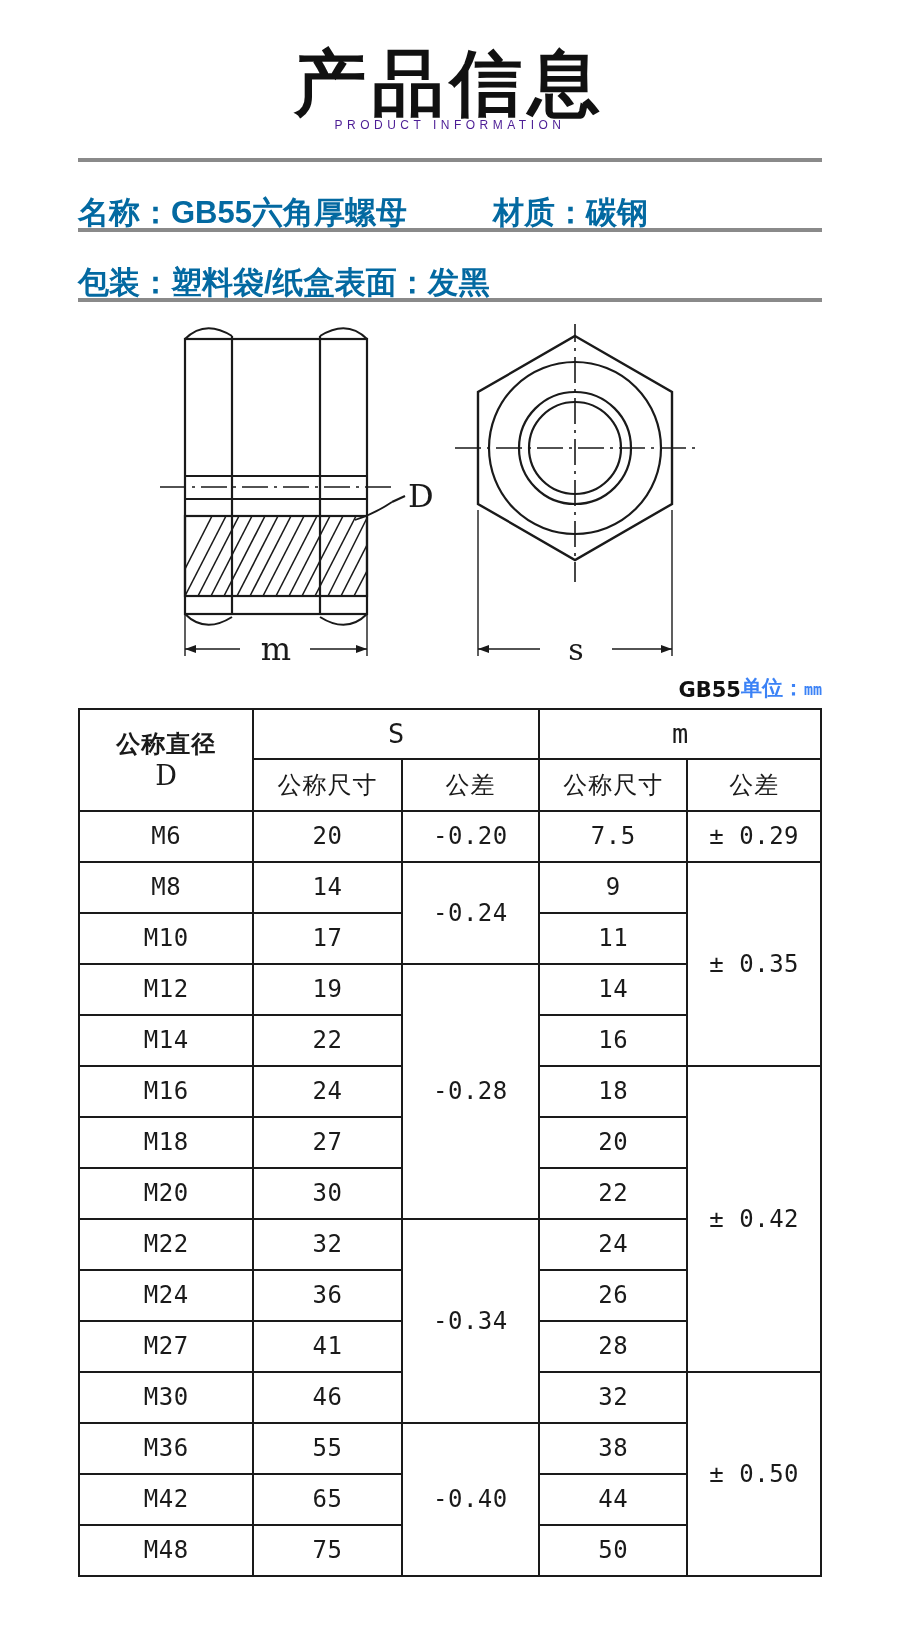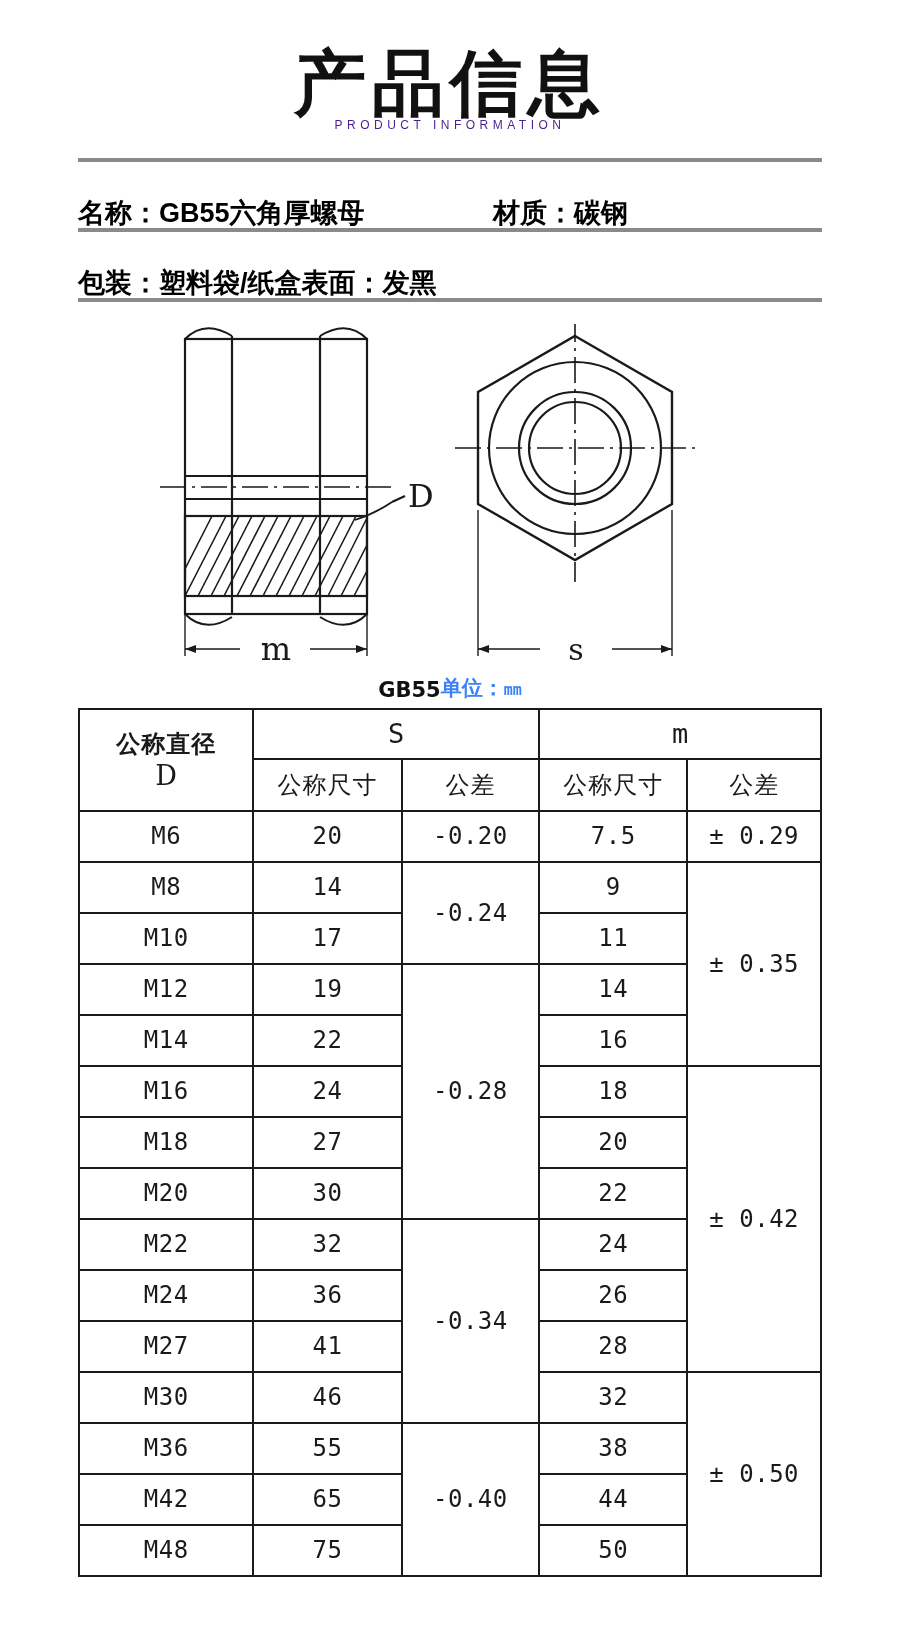--- a/index.html
+++ b/index.html
@@ -42,23 +42,23 @@
   
   .info-block {
     margin: 26px 78px 0 78px;
   }
   .info-row {
     display: flex;
     align-items: center;
     height: 66px;
   }
   .info-cell {
-    font-size: 27px;
+    font-size: 31px;
     font-weight: 600;
-    color: #000000;
+    color: #0369a1;
     white-space: nowrap;
     margin-top: 36px;
   }
   .info-cell.left {
     width: 415px;
   }
   .rule {
     height: 4px;
     background: #8a8a8a;
     width: 100%;
@@ -71,21 +71,21 @@
   }
 
   
   .table-wrap {
     margin: 0 78px 0 78px;
     position: relative;
   }
   .table-head-line {
     display: flex;
     align-items: flex-end;
-    justify-content: center;
+    justify-content: flex-end;
     margin-bottom: 6px;
   }
   .std-label {
     font-size: 21px;
     font-weight: 700;
     font-family: "DejaVu Sans", sans-serif;
     color: #111111;
   }
   .unit-label {
     font-size: 21px;

